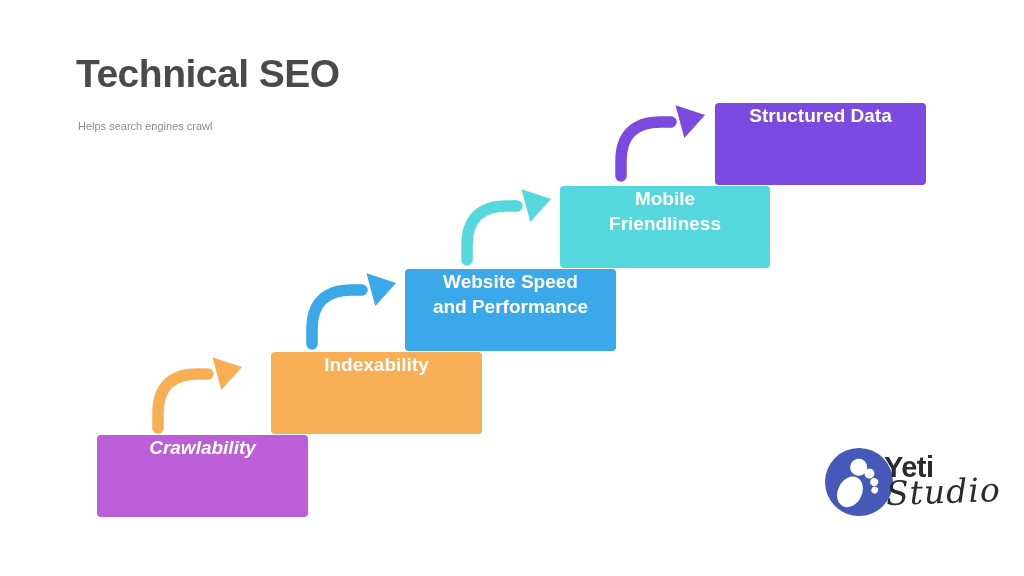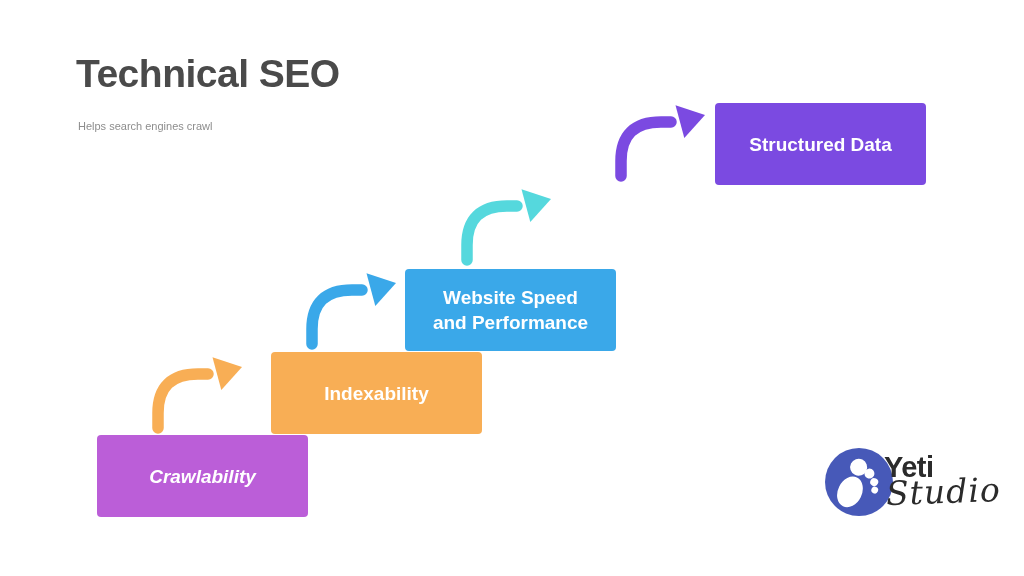--- a/index.html
+++ b/index.html
@@ -34,21 +34,20 @@
 
   
   .step {
     position: absolute;
     width: 211px;
     height: 82px;
     border-radius: 4px;
     display: flex;
     flex-direction: column;
     align-items: center;
-    justify-content: center;
     color: #ffffff;
     font-size: 19px;
     font-weight: 700;
     line-height: 25px;
     text-align: center;
   }
   .s0 { left: 97px;  top: 435px; font-style: italic; }
   .s1 { left: 251px; top: 352px; margin-left: 20px; }
   .s2 { left: 405px; top: 269px; }
   .s3 { left: 560px; top: 186px; width: 210px; }
@@ -102,20 +101,24 @@
   <div class="step s0" style="background-color: rgb(187, 94, 216);">
     <span>Crawlability</span>
   </div>
   <div class="step s1" style="background-color: rgb(248, 174, 85);">
     <span>Indexability</span>
   </div>
   <div class="step s2" style="background-color: rgb(58, 168, 233);">
     <span>Website Speed</span>
     <span>and Performance</span>
   </div>
+  <div class="step s3" style="background-color: rgb(85, 216, 221);">
+    <span>Mobile</span>
+    <span>Friendliness</span>
+  </div>
   <div class="step s4" style="background-color: rgb(123, 74, 225);">
     <span>Structured Data</span>
   </div>
 
   <svg class="arrow a0" viewBox="0 0 96 86">
     <path class="arrow-stroke" d="M 8 73 L 8 58 Q 8 19 48 19 L 58 19" fill="none" stroke-width="11.5" stroke-linecap="round" stroke="#f8ae55"></path>
     <polygon class="arrow-head" points="62.5,2.3 71.3,35.1 92,12" fill="#f8ae55"></polygon>
   </svg>
   <svg class="arrow a1" viewBox="0 0 96 86">
     <path class="arrow-stroke" d="M 8 73 L 8 58 Q 8 19 48 19 L 58 19" fill="none" stroke-width="11.5" stroke-linecap="round" stroke="#3aa8e9"></path>

